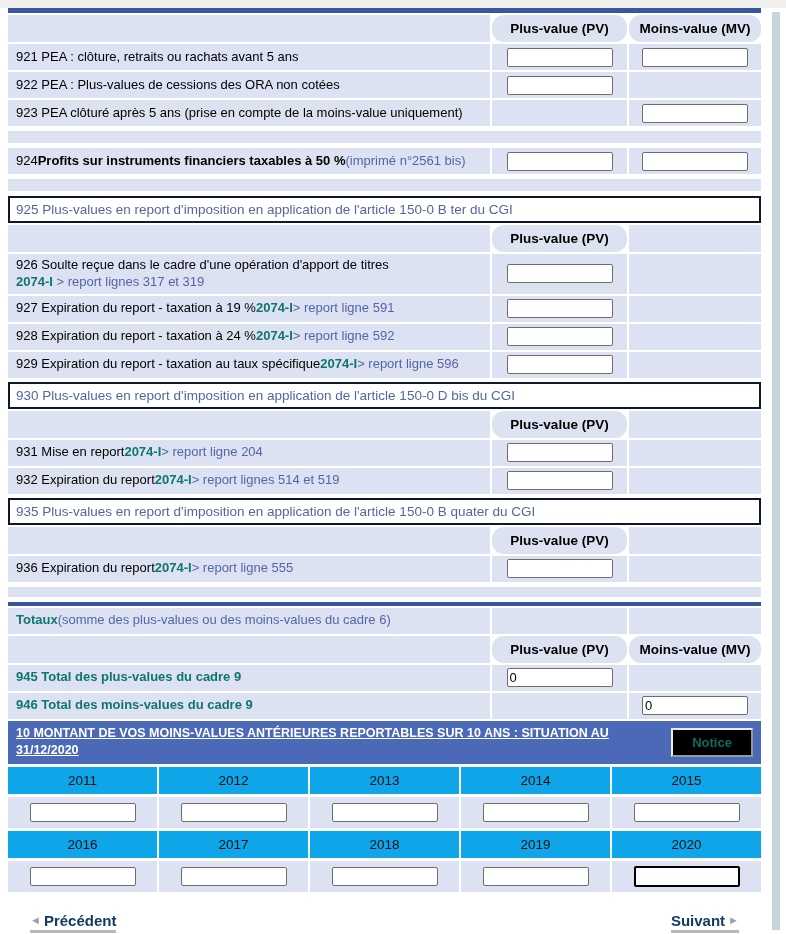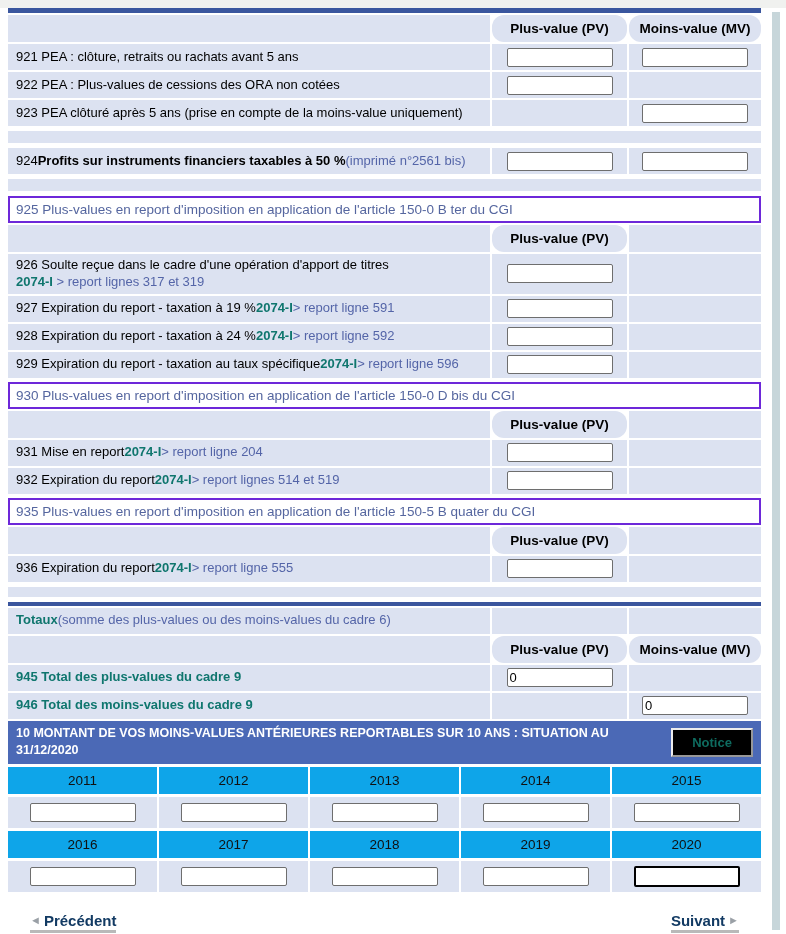--- a/index.html
+++ b/index.html
@@ -27,32 +27,32 @@
     border:1px solid #6e6e6e; border-radius:2px;
     font-family:"Liberation Sans", sans-serif; font-size:13px; padding:0 2px;
   }
   input.focused { border:2px solid #000; height:21px; }
 
   .blue  { color:#5465a8; }
   .blueb { color:#0f766e; font-weight:bold; }
   .boldblk { font-weight:bold; }
 
   .section-box {
-    border:2px solid #6d28d9; background:#fff; color:#55669f;
+    border:2px solid #0f172a; background:#fff; color:#55669f;
     font-size:13.5px; padding:4px 6px; margin-top:4px;
   }
   .spacer { background:#dce2f1; height:12px; margin:5px 0; }
   .spacer.small { height:10px; }
   .navy-line { height:4px; background:#3a559d; margin-top:2px; }
 
   .s10 {
     background:#4b69b6; color:#fff; font-weight:bold; font-size:12.5px;
     display:flex; align-items:center; padding:4px 8px; margin-top:2px; min-height:36px;
   }
-  .s10 .title { width:618px; line-height:1.4; }
+  .s10 .title { width:618px; line-height:1.4;text-decoration:underline; }
   button.notice {
     margin-left:auto; width:82px; height:29px;
     background:#000000; border:2px outset #ececec;
     color:#0e6b5f; font-weight:bold; font-size:13px;
     font-family:"Liberation Sans", sans-serif; cursor:pointer;
   }
 
   .years-grid { display:grid; grid-template-columns:repeat(5,149px); column-gap:2px; row-gap:3px; margin-top:3px; }
   .year-cell { background:#0ea5e9; text-align:center; font-size:13.5px; padding:6px 0; color:#111; }
   .year-input-cell { background:#dce2f1; height:31px; display:flex; align-items:center; justify-content:center; }
@@ -205,21 +205,21 @@
       <span>932 Expiration du report </span>
         <span class="blueb">2074-I</span>
         <span class="blue"> &gt; report lignes 514 et 519</span>
     </div>
     <div class="cell input-cell">
         <input class="std" style="">
       </div>
     <div class="cell empty-cell"></div>
   </div>
 
-  <div class="section-box">935 Plus-values en report d'imposition en application de l'article 150-5 B quater du CGI</div>
+  <div class="section-box">935 Plus-values en report d'imposition en application de l'article 150-0 B quater du CGI</div>
 
   <div class="grid">
     <div class="cell label-cell"></div>
     <div class="cell head-cell">Plus-value (PV)</div>
     <div class="cell empty-cell"></div>
   </div>
 
   <div class="grid row-1l">
     <div class="cell label-cell">
       <span>936 Expiration du report </span>

